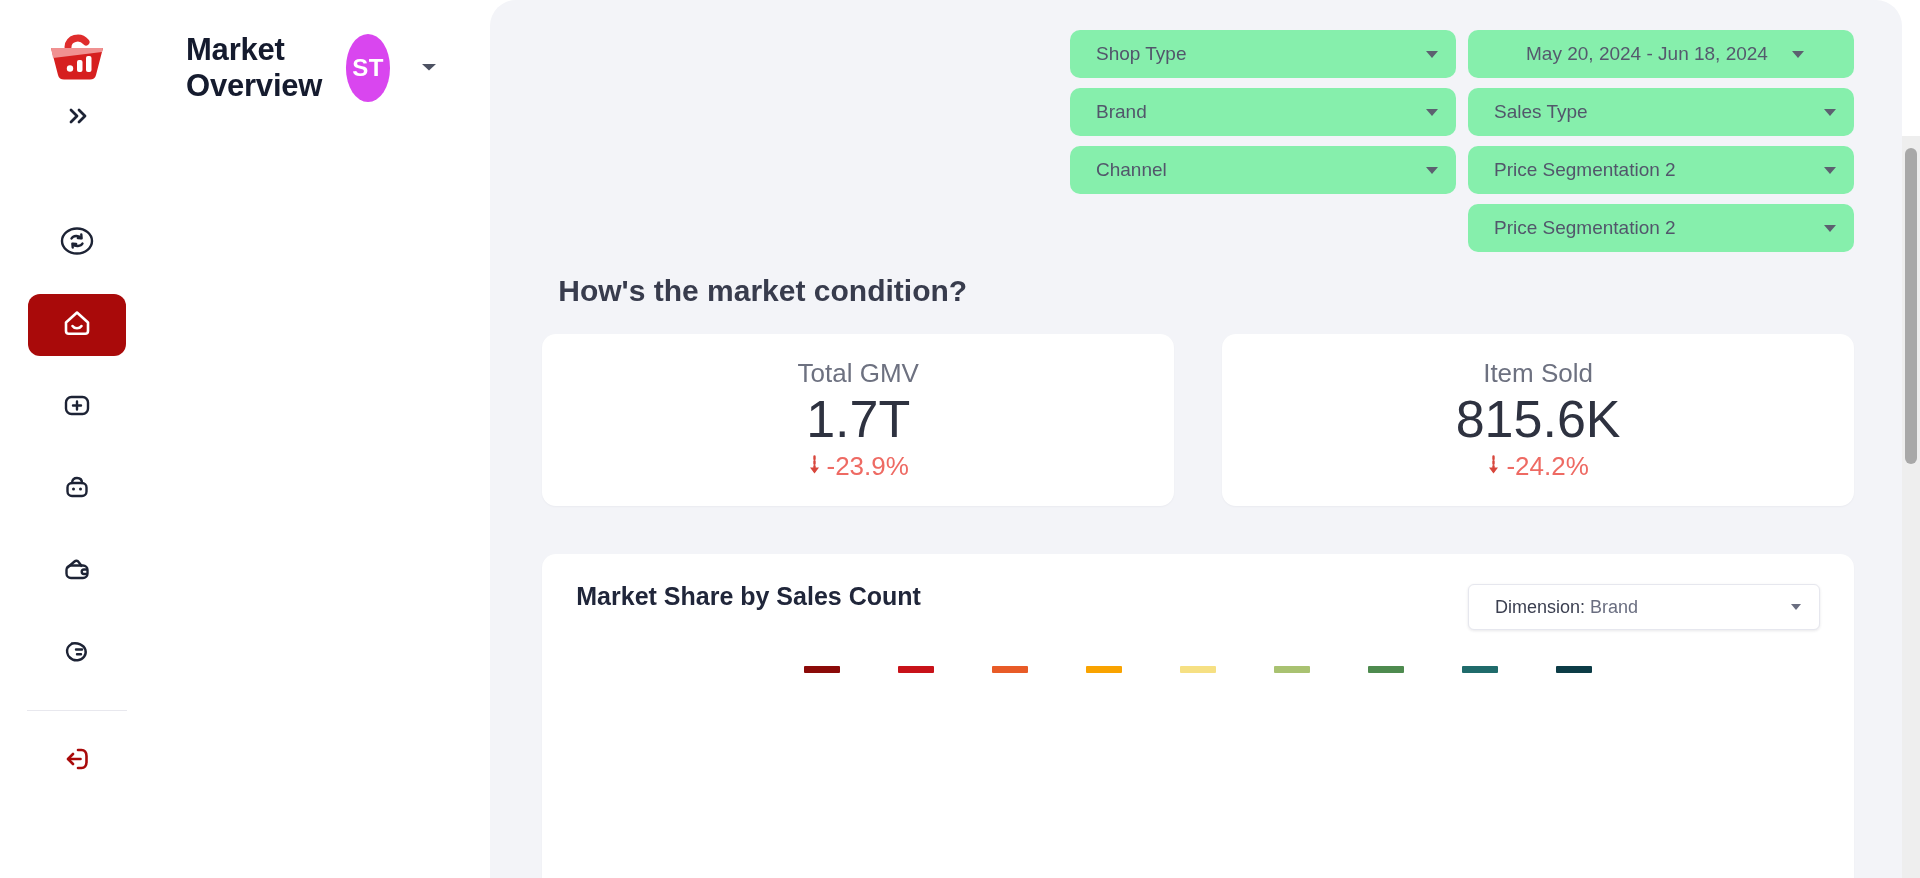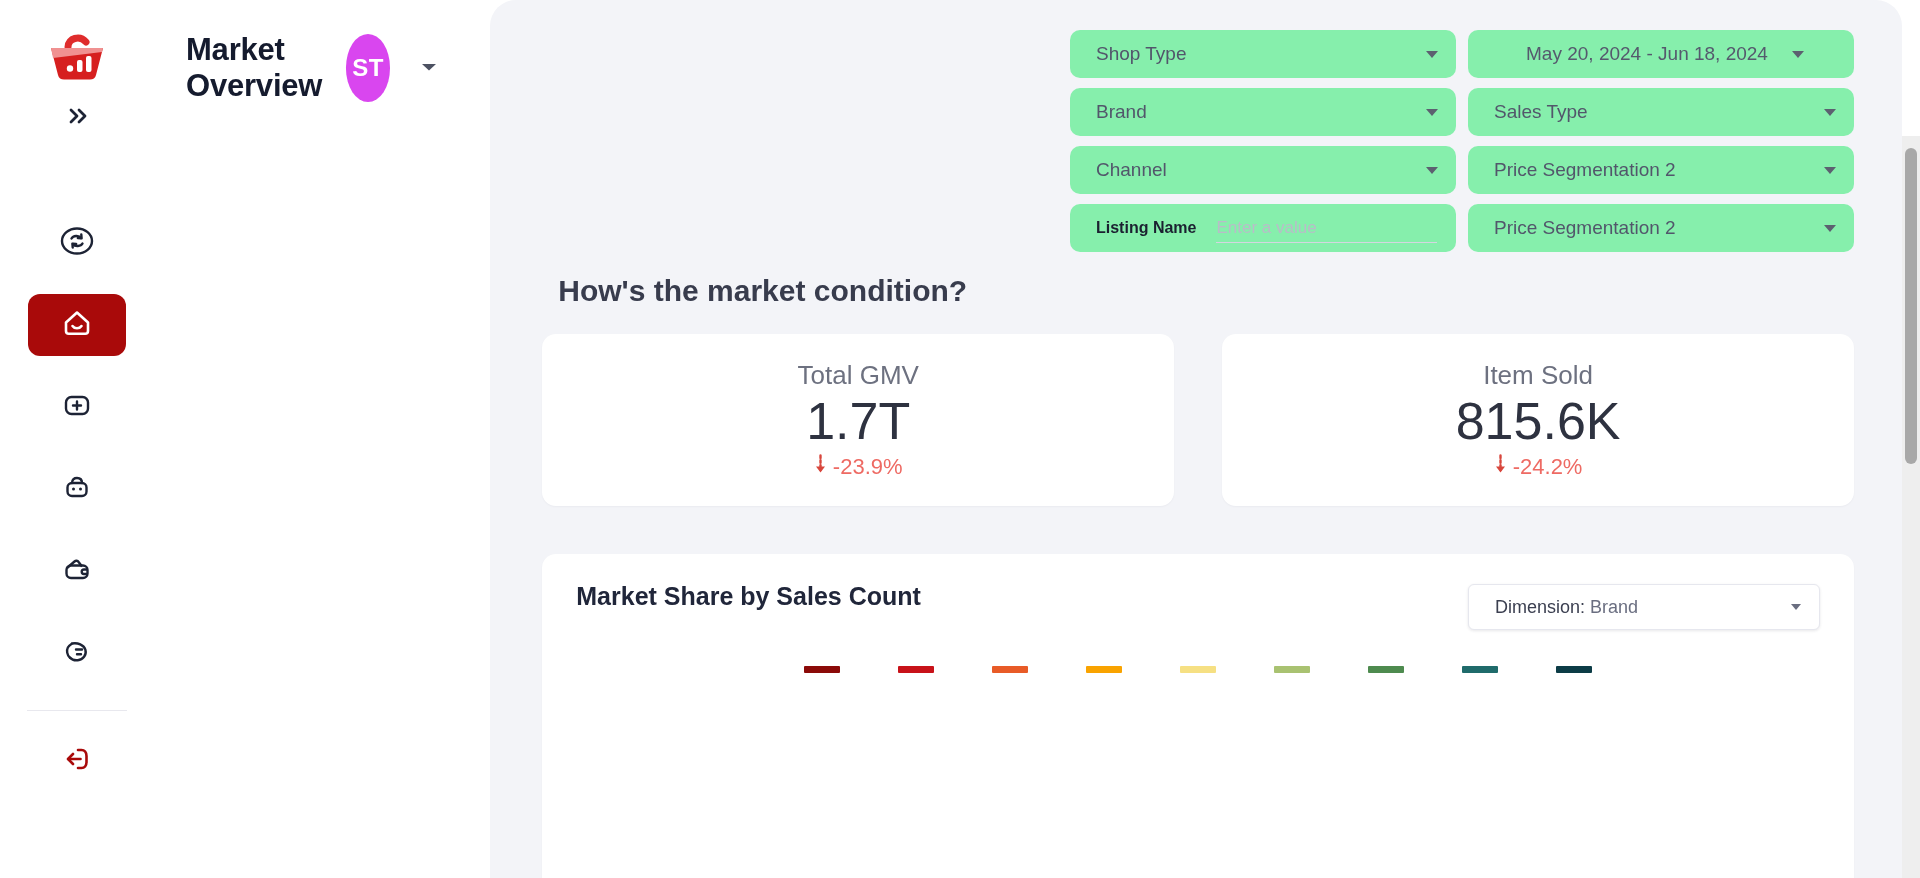--- a/index.html
+++ b/index.html
@@ -135,21 +135,21 @@
   }
   .kpi-card {
     flex: 1 1 0; background: #ffffff; border-radius: 14px;
     height: 172px;
     display: flex; flex-direction: column; align-items: center; justify-content: center;
     box-shadow: 0 1px 2px rgba(20,24,40,0.04);
   }
   .kpi-label { font-size: 26px; color: #6d7180; margin-bottom: 2px; }
   .kpi-value { font-size: 52px; color: #2e3240; line-height: 1.08; font-weight: normal; text-align: right; }
   .kpi-delta {
-    margin-top: 4px; font-size: 22px; color: #ee6a63;
+    margin-top: 4px; font-size: 26px; color: #ee6a63;
     display: flex; gap: 6px;
   }
 
   
   .chart-card {
     margin: 48px 48px 0 52px;
     background: #ffffff; border-radius: 14px;
     padding: 28px 34px 34px 34px;
     box-shadow: 0 1px 2px rgba(20,24,40,0.04);
     min-height: 420px;
@@ -326,24 +326,20 @@
               <span class="flabel">Shop Type</span>
               <span class="caret-sm"></span>
             </div>
             <div class="filter">
               <span class="flabel">Brand</span>
               <span class="caret-sm"></span>
             </div>
             <div class="filter">
               <span class="flabel">Channel</span>
               <span class="caret-sm"></span>
-            </div>
-            <div class="filter listing-filter">
-              <span class="listing-label">Listing Name</span>
-              <input class="listing-input" type="text" placeholder="Enter a value" style="">
             </div>
           </div>
 
           <div class="filter-col right">
             <div class="filter daterange">
               <span class="flabel">May 20, 2024 - Jun 18, 2024</span>
               <span class="caret-sm"></span>
             </div>
             <div class="filter">
               <span class="flabel">Sales Type</span>

